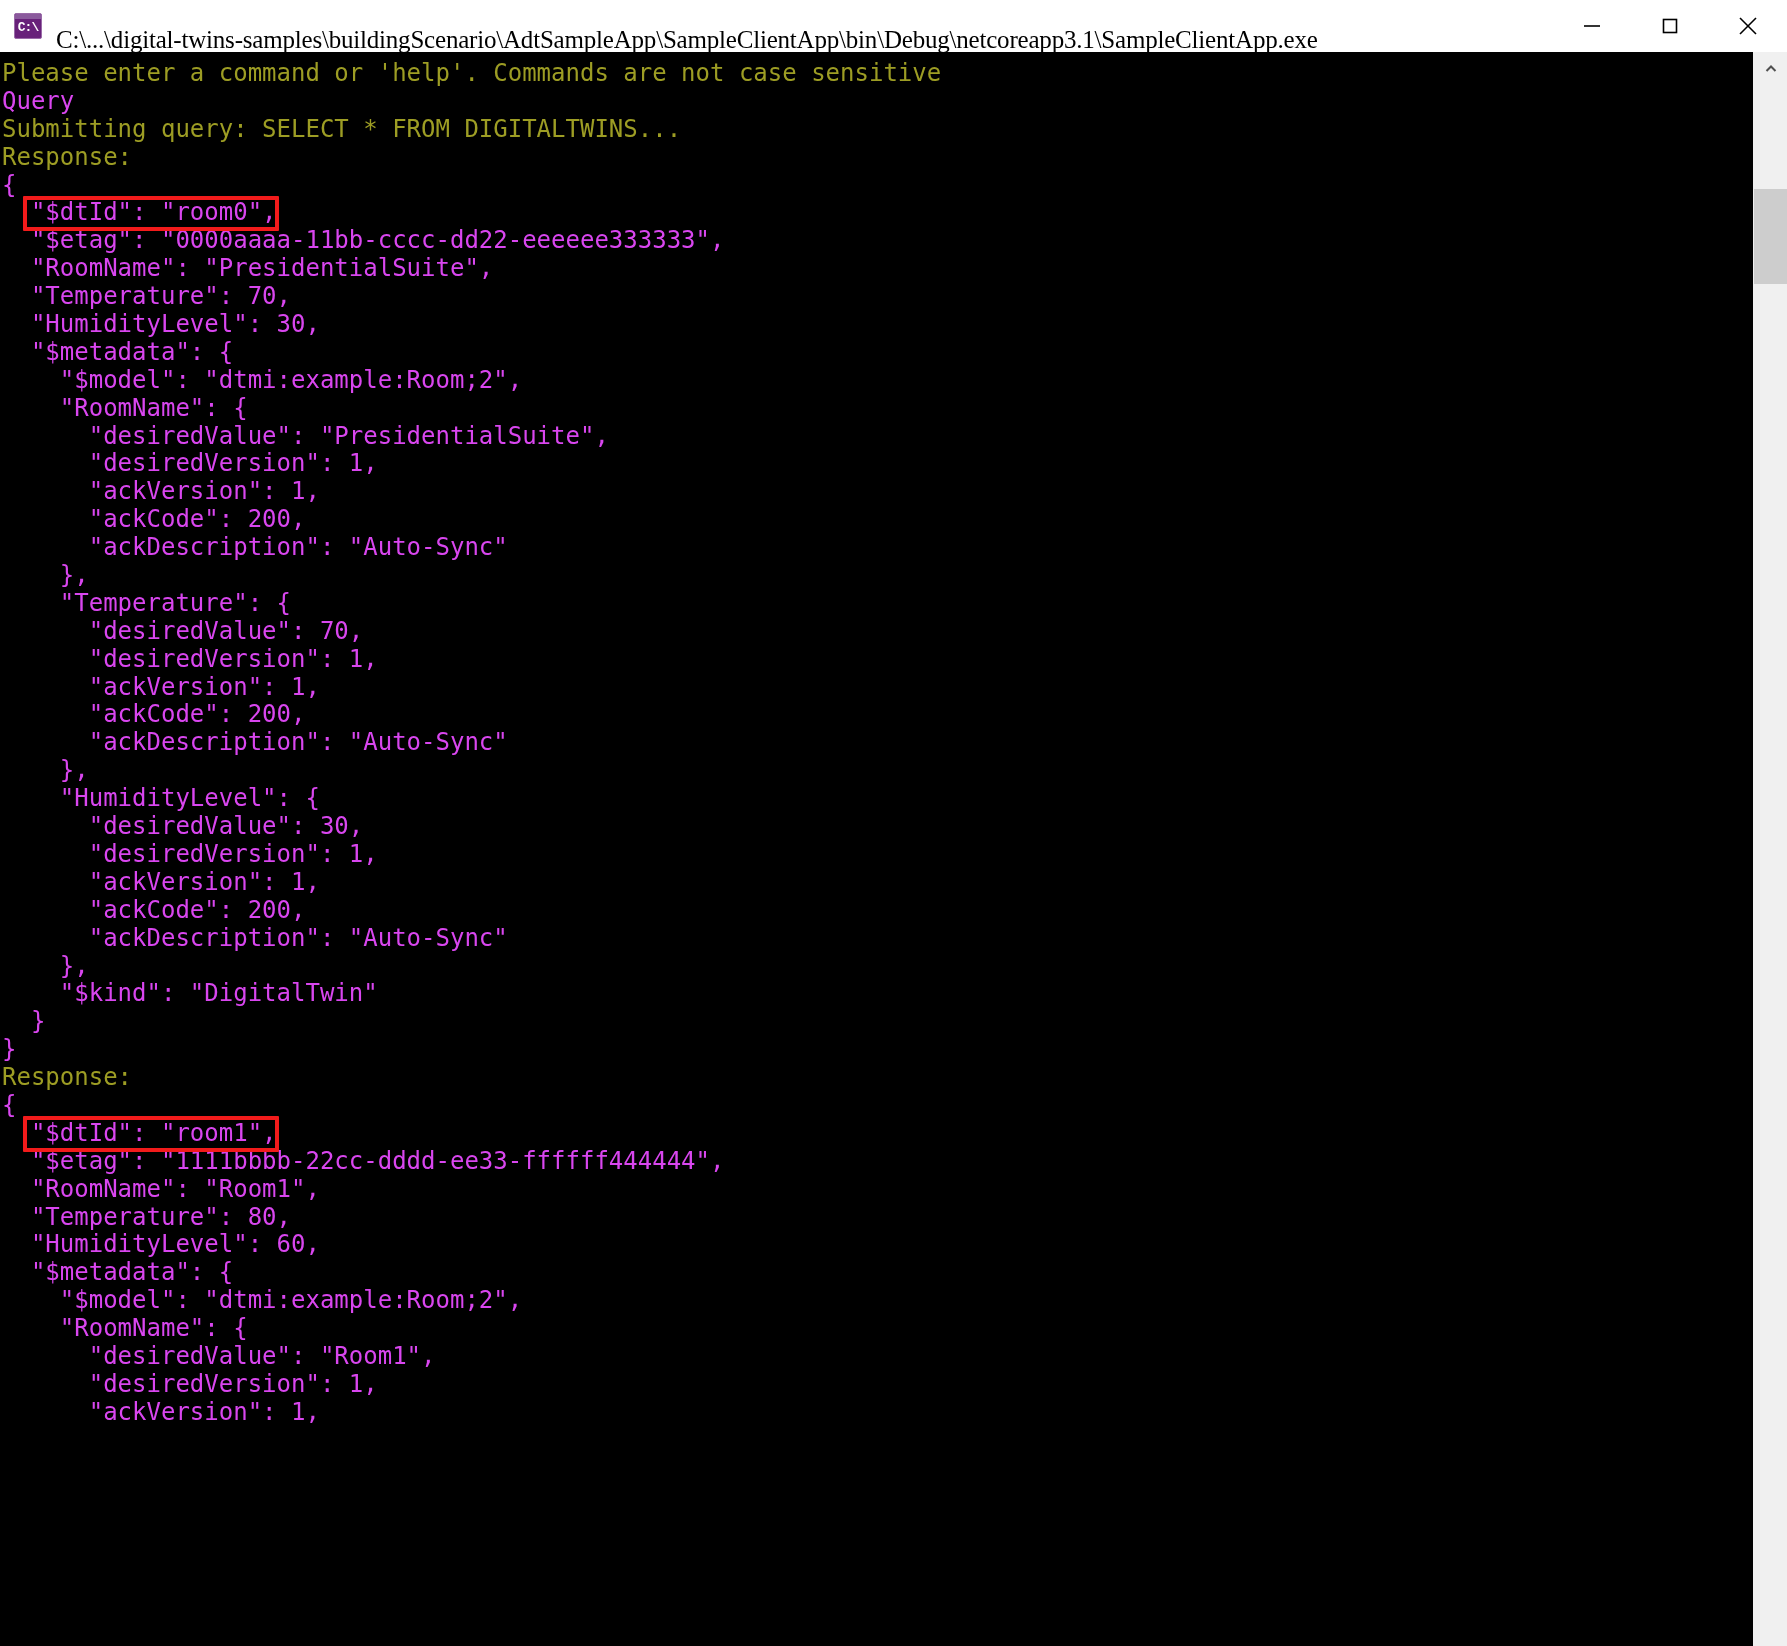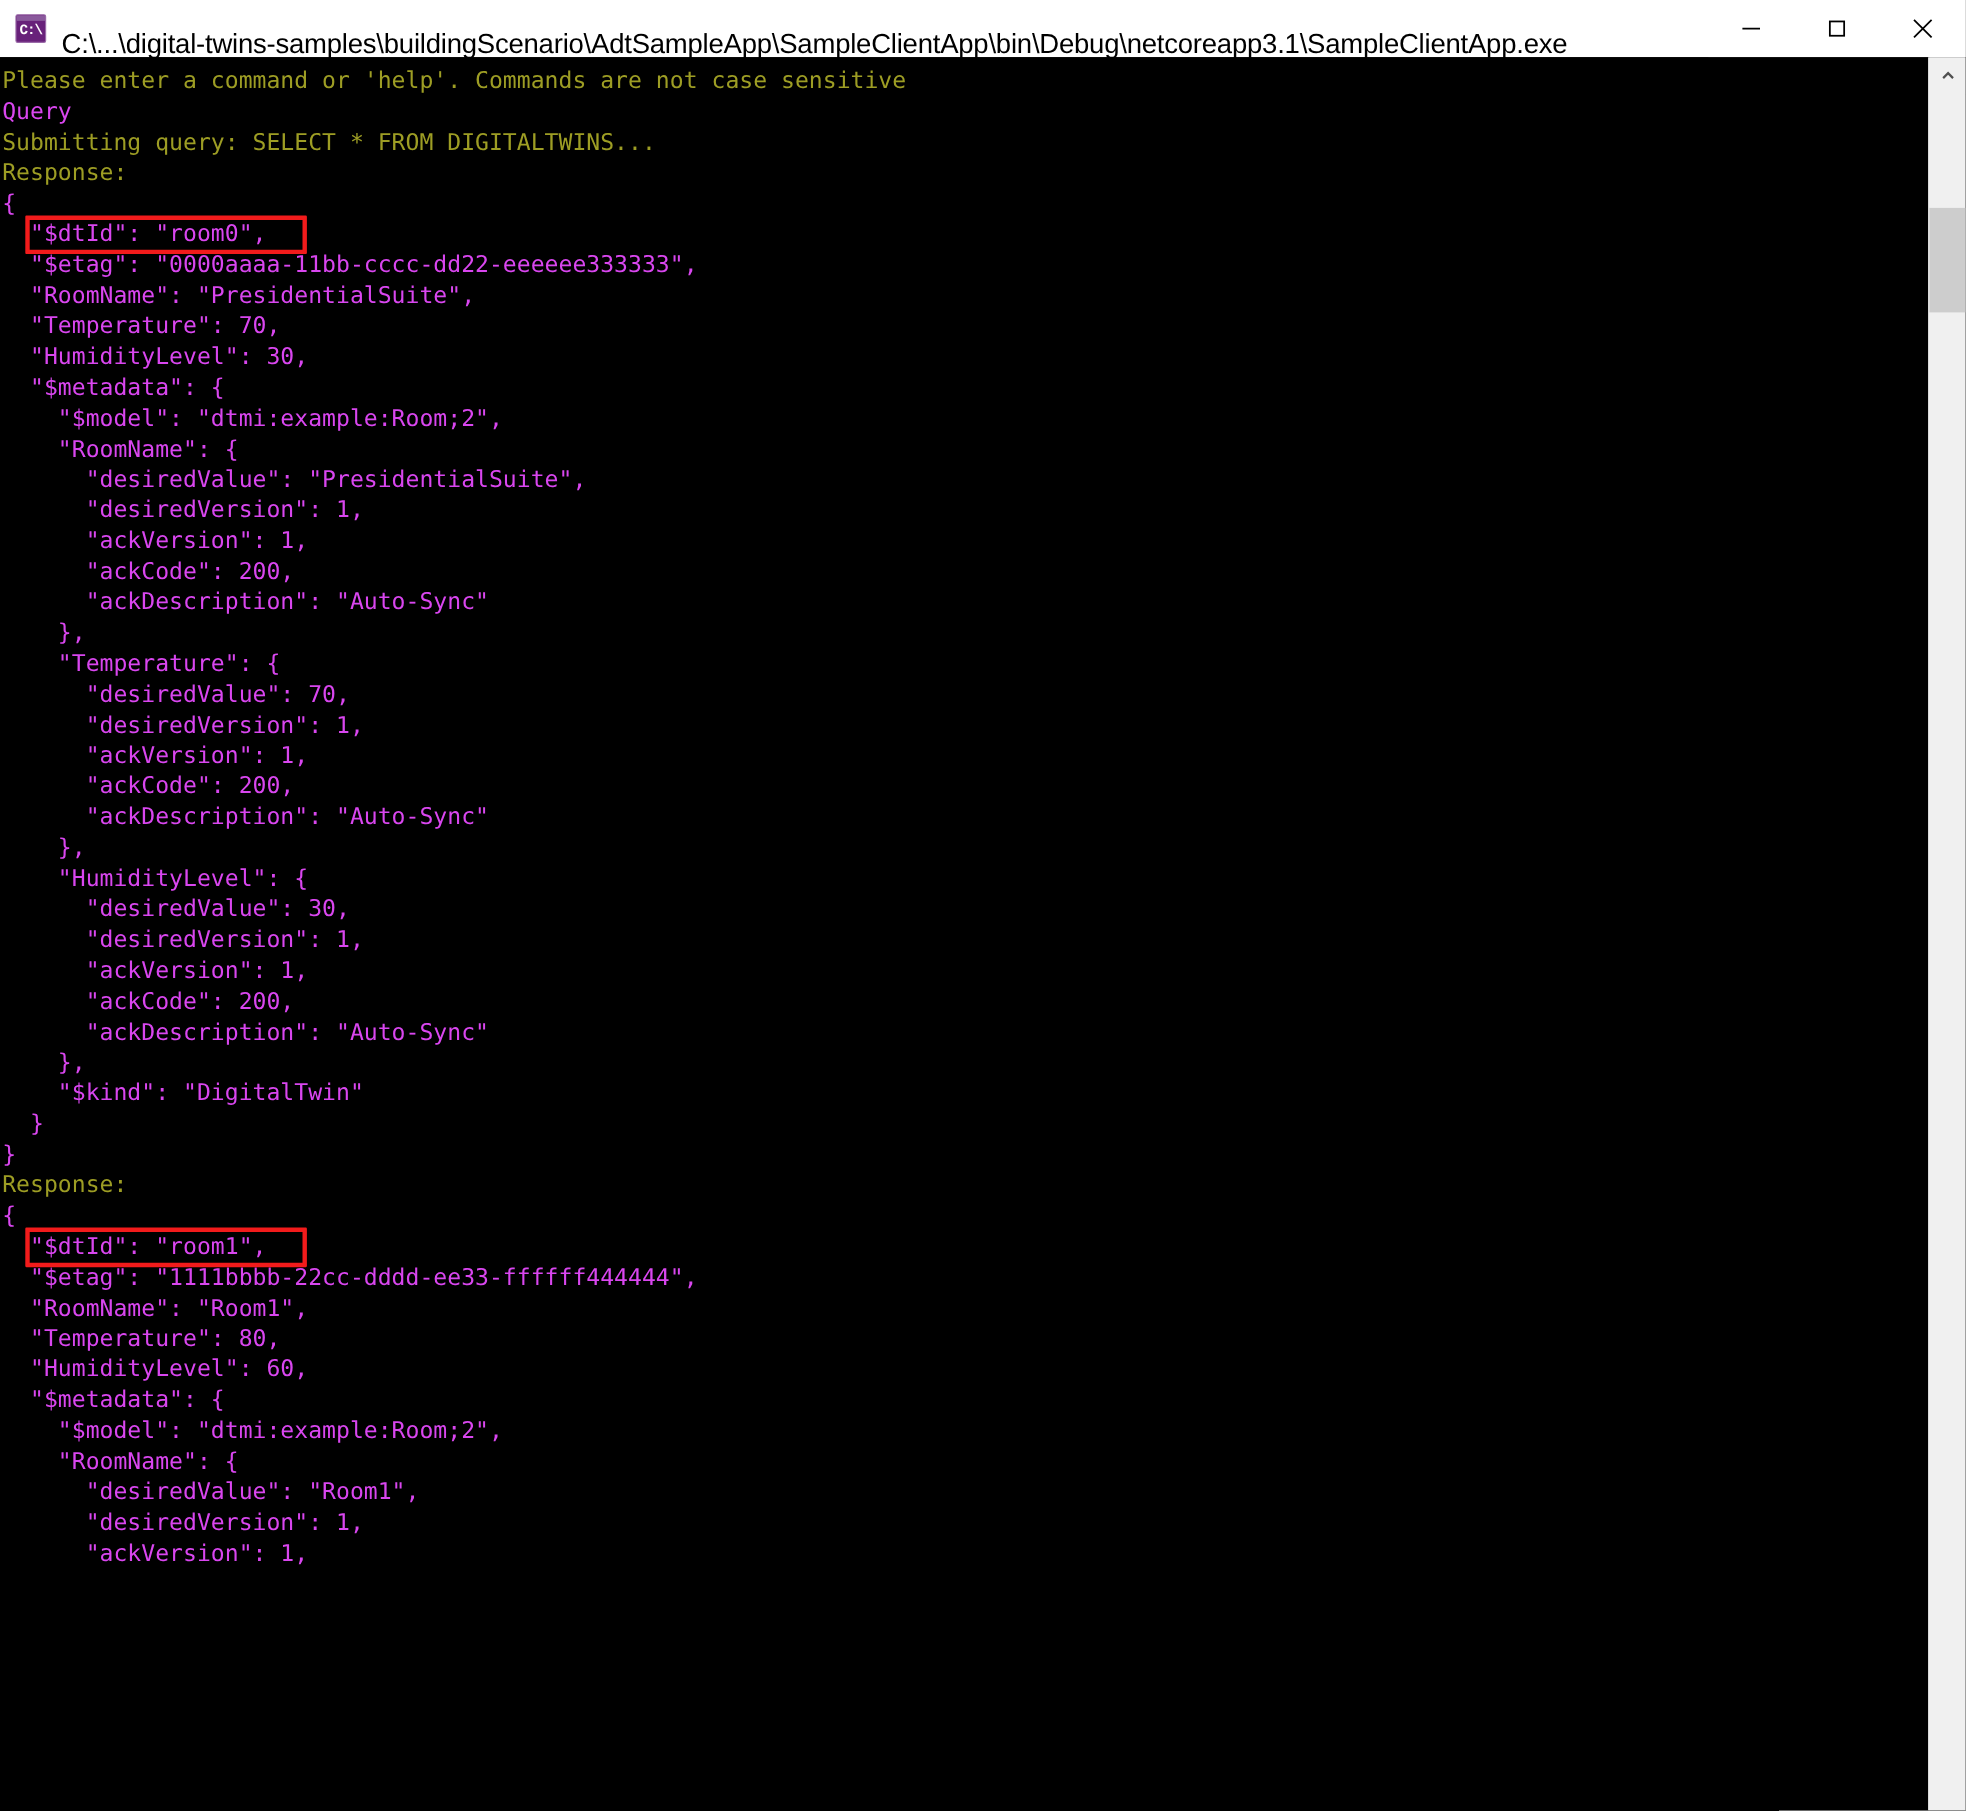--- a/index.html
+++ b/index.html
@@ -56,21 +56,21 @@
     font-weight: bold;
     color: #ffffff;
     line-height: 1;
     padding-bottom: 4px;
     letter-spacing: -1px;
   }
   .title-text {
     font-size: 25px;
     color: #000000;
     white-space: nowrap;
-    font-family: Liberation Sans, sans-serif;
+    font-family: Liberation Serif, serif;
     letter-spacing: -0.2px;
     margin-top: 28px;
   }
   .win-controls {
     position: absolute;
     right: 0; top: 0;
     height: 52px;
     display: flex;
   }
   .win-btn {
@@ -91,21 +91,21 @@
     overflow: hidden;
   }
   .console {
     flex: 1 1 auto;
     position: relative;
     overflow: hidden;
     padding: 8px 0 0 0;
   }
   .console-lines {
     font-family: "DejaVu Sans Mono", "Liberation Mono", monospace;
-    font-size: 21px;
+    font-size: 24px;
     line-height: 27.9px;
     white-space: pre;
     color: #cccccc;
     letter-spacing: 0px;
     padding-left: 2px;
   }
   .line { height: 27.9px; white-space: pre; position: relative; }
   .c-yellow { color: #9d9d24; }
   .c-white  { color: #d946ef; }
 

